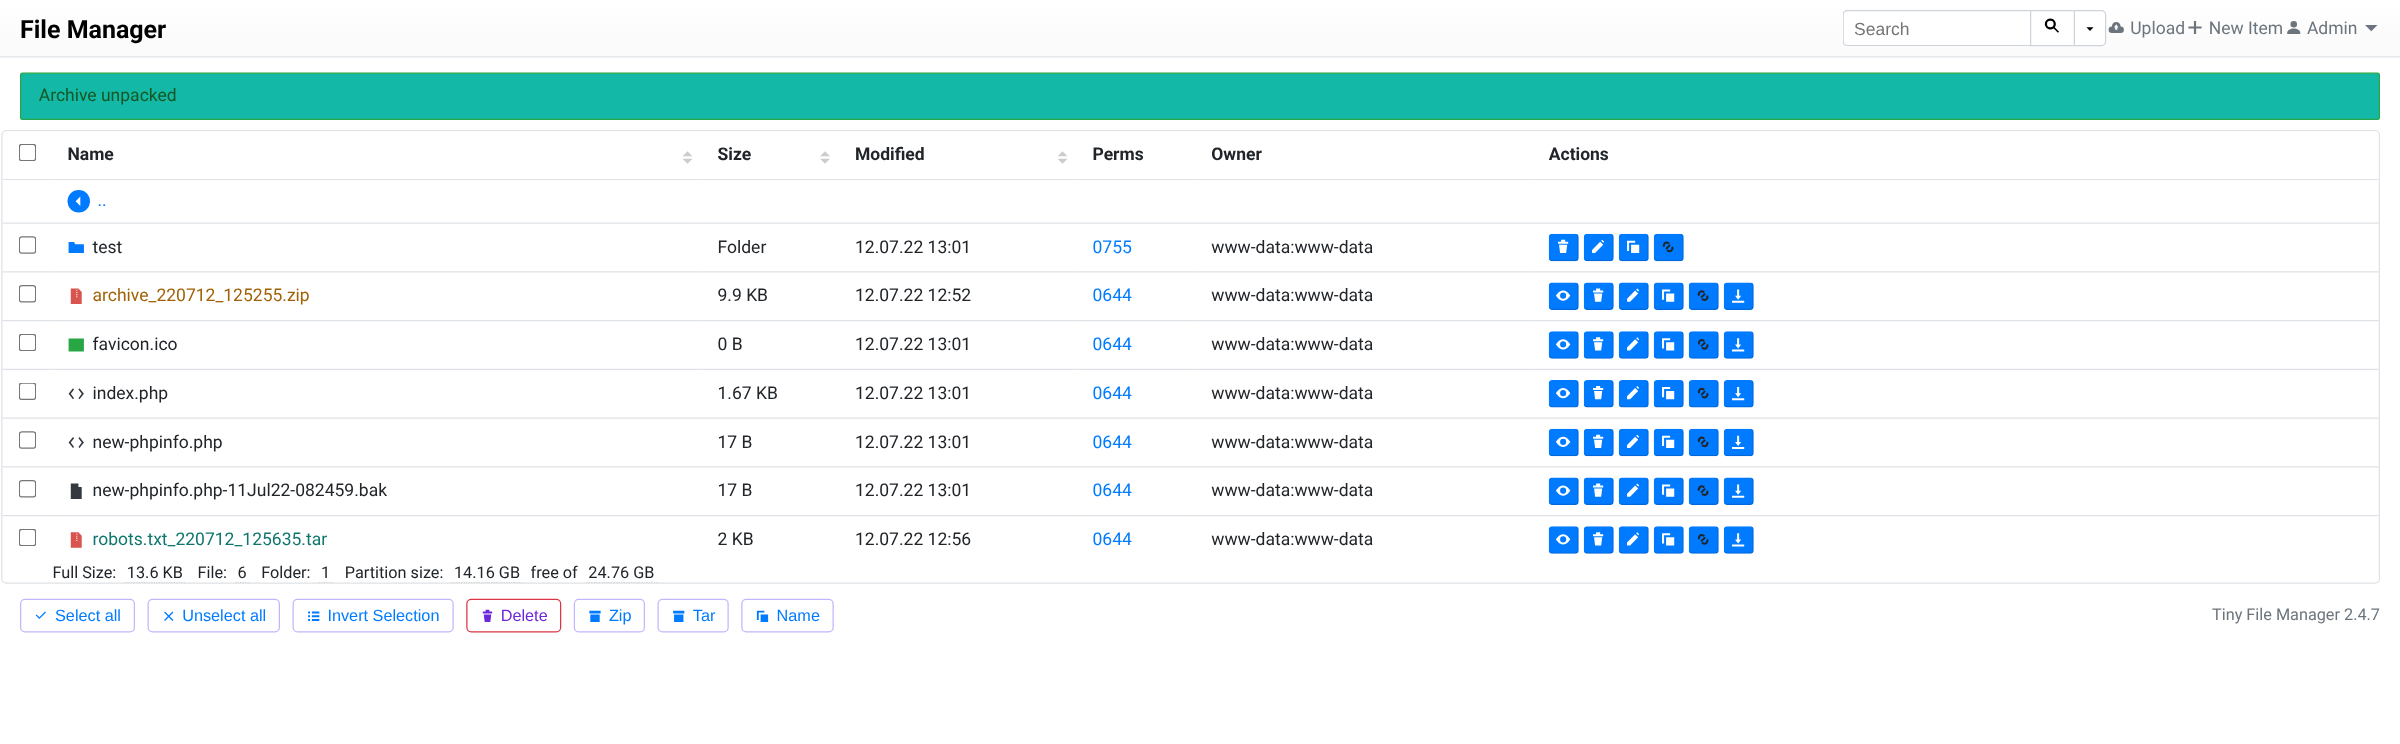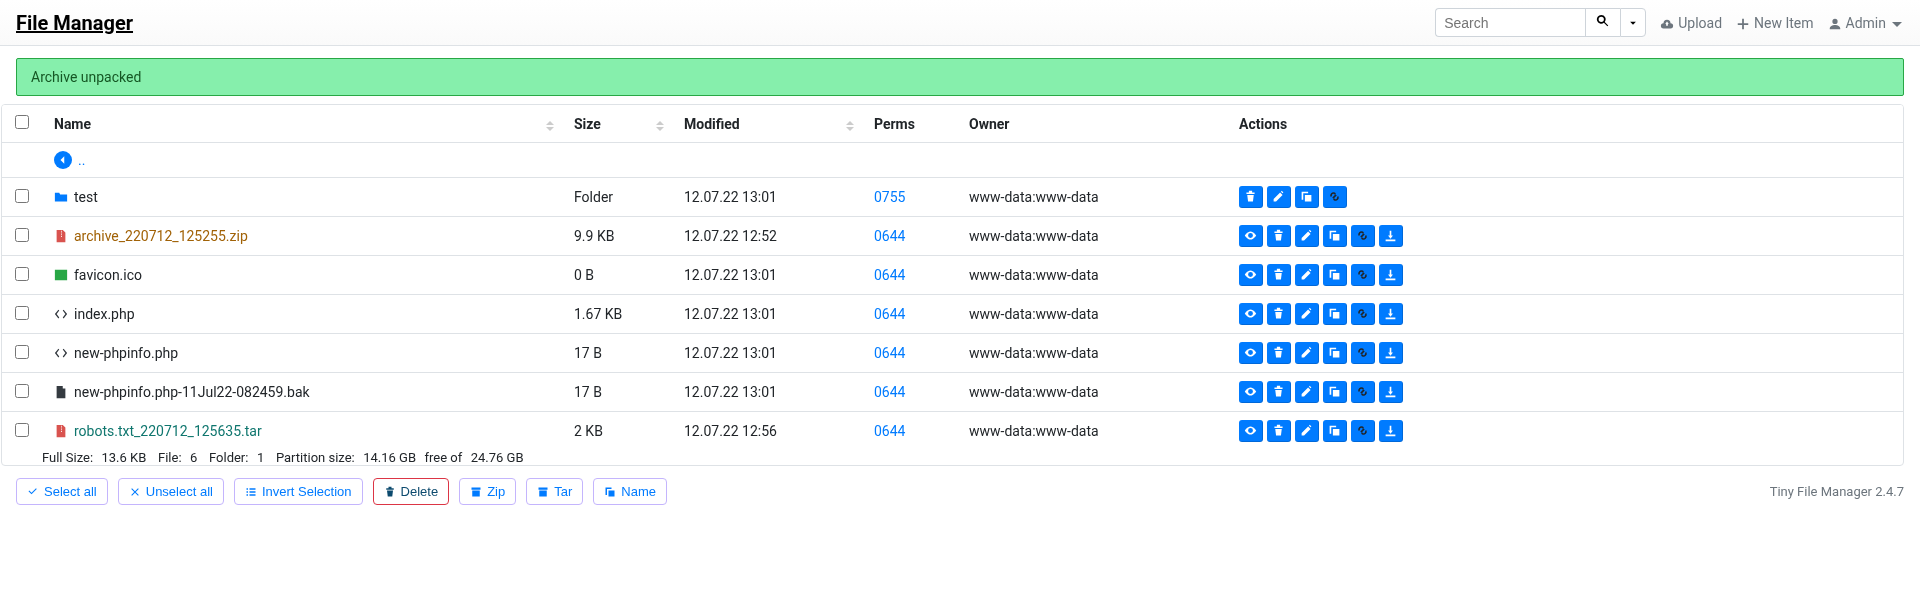--- a/index.html
+++ b/index.html
@@ -1,33 +1,33 @@
 <!DOCTYPE html>
 <html><head>
 <meta charset="utf-8">
 <style>
 * { box-sizing: border-box; margin: 0; padding: 0; }
 body { font-family: -apple-system, BlinkMacSystemFont, "Segoe UI", Roboto, "Helvetica Neue", Arial, sans-serif; font-size: 14px; color: #212529; background: #fff; width: 1920px; }
 a { color: #007bff; text-decoration: none; }
 
 
 .navbar { display: flex; align-items: center; padding: 8px 16px; border-bottom: 1px solid #dee2e6; background: linear-gradient(#fff, #fafafa); }
-.brand { font-size: 20px; font-weight: 700; color: #000; margin-right: 24px; text-decoration: underline; }
+.brand { font-size: 20px; font-weight: 700; color: #000; margin-right: 24px; }
 .breadcrumb { display: flex; align-items: center; gap: 6px; font-size: 14px; }
 .breadcrumb .sep { color: #6c757d; }
-.nav-right { margin-left: auto; display: flex; align-items: center; gap: 14px; }
+.nav-right { margin-left: auto; display: flex; align-items: center; gap: 1px; }
 .search-group { display: flex; }
 .search-input { width: 150px; padding: 5px 8px; border: 1px solid #ced4da; border-right: none; border-radius: 4px 0 0 4px; font-size: 14px; }
 .search-btn { padding: 5px 10px; border: 1px solid #ced4da; border-right: none; background: #fff; cursor: pointer; }
 .search-drop { padding: 5px 8px; border: 1px solid #ced4da; border-radius: 0 4px 4px 0; background: #fff; cursor: pointer; }
-.nav-link { color: #6c757d; display: flex; align-items: flex-end; gap: 4px; cursor: pointer; }
+.nav-link { color: #6c757d; display: flex; align-items: flex-start; gap: 4px; cursor: pointer; }
 .nav-link svg, .breadcrumb svg { width: 14px; height: 14px; fill: currentColor; }
 
 
-.alert { margin: 12px 16px 8px 16px; padding: 10px 14px; border: 1px solid #28a745; color: #155724; background: #86efac; border-radius: 2px; font-size: 14px; }
+.alert { margin: 12px 16px 8px 16px; padding: 10px 14px; border: 1px solid #28a745; color: #155724; background: #14b8a6; border-radius: 2px; font-size: 14px; }
 
 
 .table-wrap { margin: 8px 16px 0 1px; border: 1px solid #dee2e6; border-radius: 4px; overflow: hidden; }
 table { width: 100%; border-collapse: collapse; }
 thead th { text-align: left; font-weight: 700; padding: 10px 12px; border-bottom: 1px solid #dee2e6; background: #fff; font-size: 14px; position: relative; }
 thead th.sortable::after { content: ""; position: absolute; right: 8px; top: 50%; width: 0; height: 0; border-left: 4px solid transparent; border-right: 4px solid transparent; border-bottom: 4px solid #ccc; transform: translateY(-3px); }
 thead th.sortable::before { content: ""; position: absolute; right: 8px; top: 50%; width: 0; height: 0; border-left: 4px solid transparent; border-right: 4px solid transparent; border-top: 4px solid #ccc; transform: translateY(3px); }
 tbody td { padding: 8px 12px; border-top: 1px solid #dee2e6; vertical-align: middle; font-size: 14px; }
 tbody tr.parent-row td { border-top: 1px solid #dee2e6; }
 .chk-col { width: 40px; text-align: center; }
@@ -40,21 +40,21 @@
 .action-btn { display: inline-flex; align-items: center; justify-content: center; width: 24px; height: 22px; background: #007bff; border-radius: 3px; cursor: pointer; border-right: 1px solid rgba(0,0,0,0.15); border-bottom: 1px solid rgba(0,0,0,0.15); }
 .action-btn svg { width: 13px; height: 13px; fill: #fff; }
 
 
 .footer-row td { font-size: 13px; color: #212529; }
 .footer-row .val { border-bottom: 1px dotted #888; padding: 0 2px; font-weight: 400; }
 
 
 .bottom-bar { display: flex; align-items: center; gap: 10px; padding: 12px 16px; }
 .btn-outline { display: inline-flex; align-items: center; gap: 5px; padding: 5px 10px; border: 1px solid #c4b5fd; color: #007bff; background: #fff; border-radius: 4px; font-size: 13px; cursor: pointer; }
-.btn-outline.danger { border-color: #dc3545; color: #0c4a6e; }
+.btn-outline.danger { border-color: #dc3545; color: #6d28d9; }
 .btn-outline svg { width: 12px; height: 12px; fill: currentColor; }
 .app-footer { margin-left: auto; color: #6c757d; font-size: 13px; }
 
 input[type="checkbox"] { width: 14px; height: 14px; cursor: pointer; }
 
 .ic-folder { fill: #007bff; }
 .ic-zip { fill: #d9534f; }
 .ic-img { fill: #28a745; }
 .ic-code { fill: #343a40; }
 .ic-file { fill: #343a40; }

